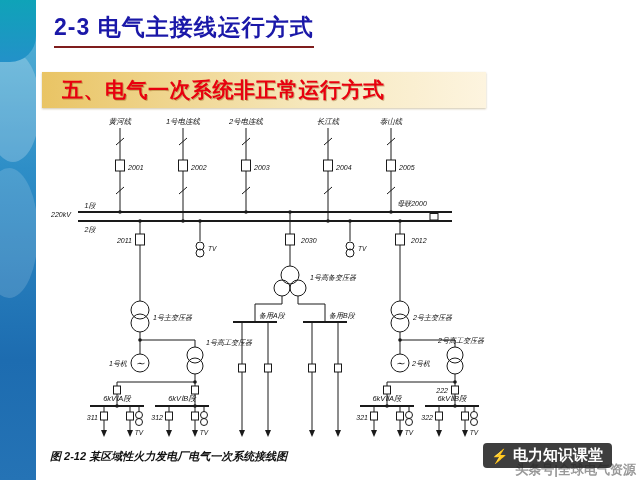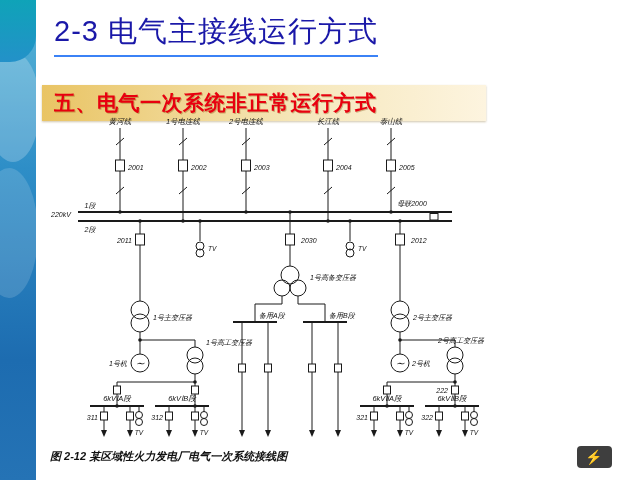--- a/index.html
+++ b/index.html
@@ -7,27 +7,27 @@
   .slide{position:absolute;left:0;top:0;width:640px;height:480px;background:#fff;overflow:hidden;}
 
   
   .left-bar{position:absolute;left:0;top:0;width:36px;height:480px;
     background:linear-gradient(180deg,#59b6d8 0%,#2e8ec7 35%,#1d6cb0 75%,#2573b5 100%);overflow:hidden;}
   .lb-top{position:absolute;left:0;top:0;width:36px;height:62px;
     background:linear-gradient(180deg,#0fa3b8,#2391c9);border-bottom-right-radius:26px;}
   .lb-swirl1{position:absolute;left:-14px;top:52px;width:54px;height:110px;background:rgba(255,255,255,.22);border-radius:50%;}
   .lb-swirl2{position:absolute;left:-20px;top:168px;width:58px;height:130px;background:rgba(255,255,255,.15);border-radius:50%;}
 
-  .title{position:absolute;left:54px;top:12px;font-size:29px;font-weight:normal;color:#1a18a8;
-    border-bottom:2px solid #3b82f6;padding-bottom:3px;letter-spacing:1px;white-space:nowrap;}
+  .title{position:absolute;left:54px;top:12px;font-size:23px;font-weight:bold;color:#1a18a8;
+    border-bottom:2px solid #7f1d1d;padding-bottom:3px;letter-spacing:1px;white-space:nowrap;}
 
   .subtitle-bar{position:absolute;left:42px;top:72px;width:444px;height:36px;
     background:linear-gradient(90deg,#e9c464 0%,#f6e8bd 60%,#fdf4df 100%);
-    display:flex;align-items:center;padding-left:12px;box-sizing:border-box;
-    box-shadow:0 1px 2px rgba(120,90,20,.35);margin-top:13px;}
+    display:flex;align-items:center;padding-left:20px;box-sizing:border-box;
+    box-shadow:0 1px 2px rgba(120,90,20,.35);}
   .subtitle-text{font-size:21px;font-weight:bold;color:#e8000f;letter-spacing:.5px;
     text-shadow:1px 1px 0 rgba(130,70,0,.35);white-space:nowrap;}
 
   .diagram-area{position:absolute;left:50px;top:114px;width:436px;height:352px;font-style:italic;}
   .caption{position:absolute;left:0;right:0;bottom:2px;text-align:left;font-size:11px;font-weight:bold;color:#111;}
 
   svg line, svg polyline{stroke:#1a1a1a;stroke-width:1;fill:none;}
   svg rect{fill:#fff;stroke:#1a1a1a;stroke-width:1;}
   svg circle{fill:none;stroke:#1a1a1a;stroke-width:1;}
   svg circle.dot{fill:#1a1a1a;stroke:none;}
@@ -287,15 +287,17 @@
         <text x="424" y="321" class="mid fs65">TV</text>
       </g>
     </svg>
 
     <div class="caption">图 2-12 某区域性火力发电厂电气一次系统接线图</div>
   </div>
 
 
   <div class="watermark">
     <span class="wm-logo">⚡</span>
+    <span>电力知识课堂</span>
   </div>
+  <div class="watermark-sub">头条号|全球电气资源</div>
 
 </div>
 
 </body></html>

